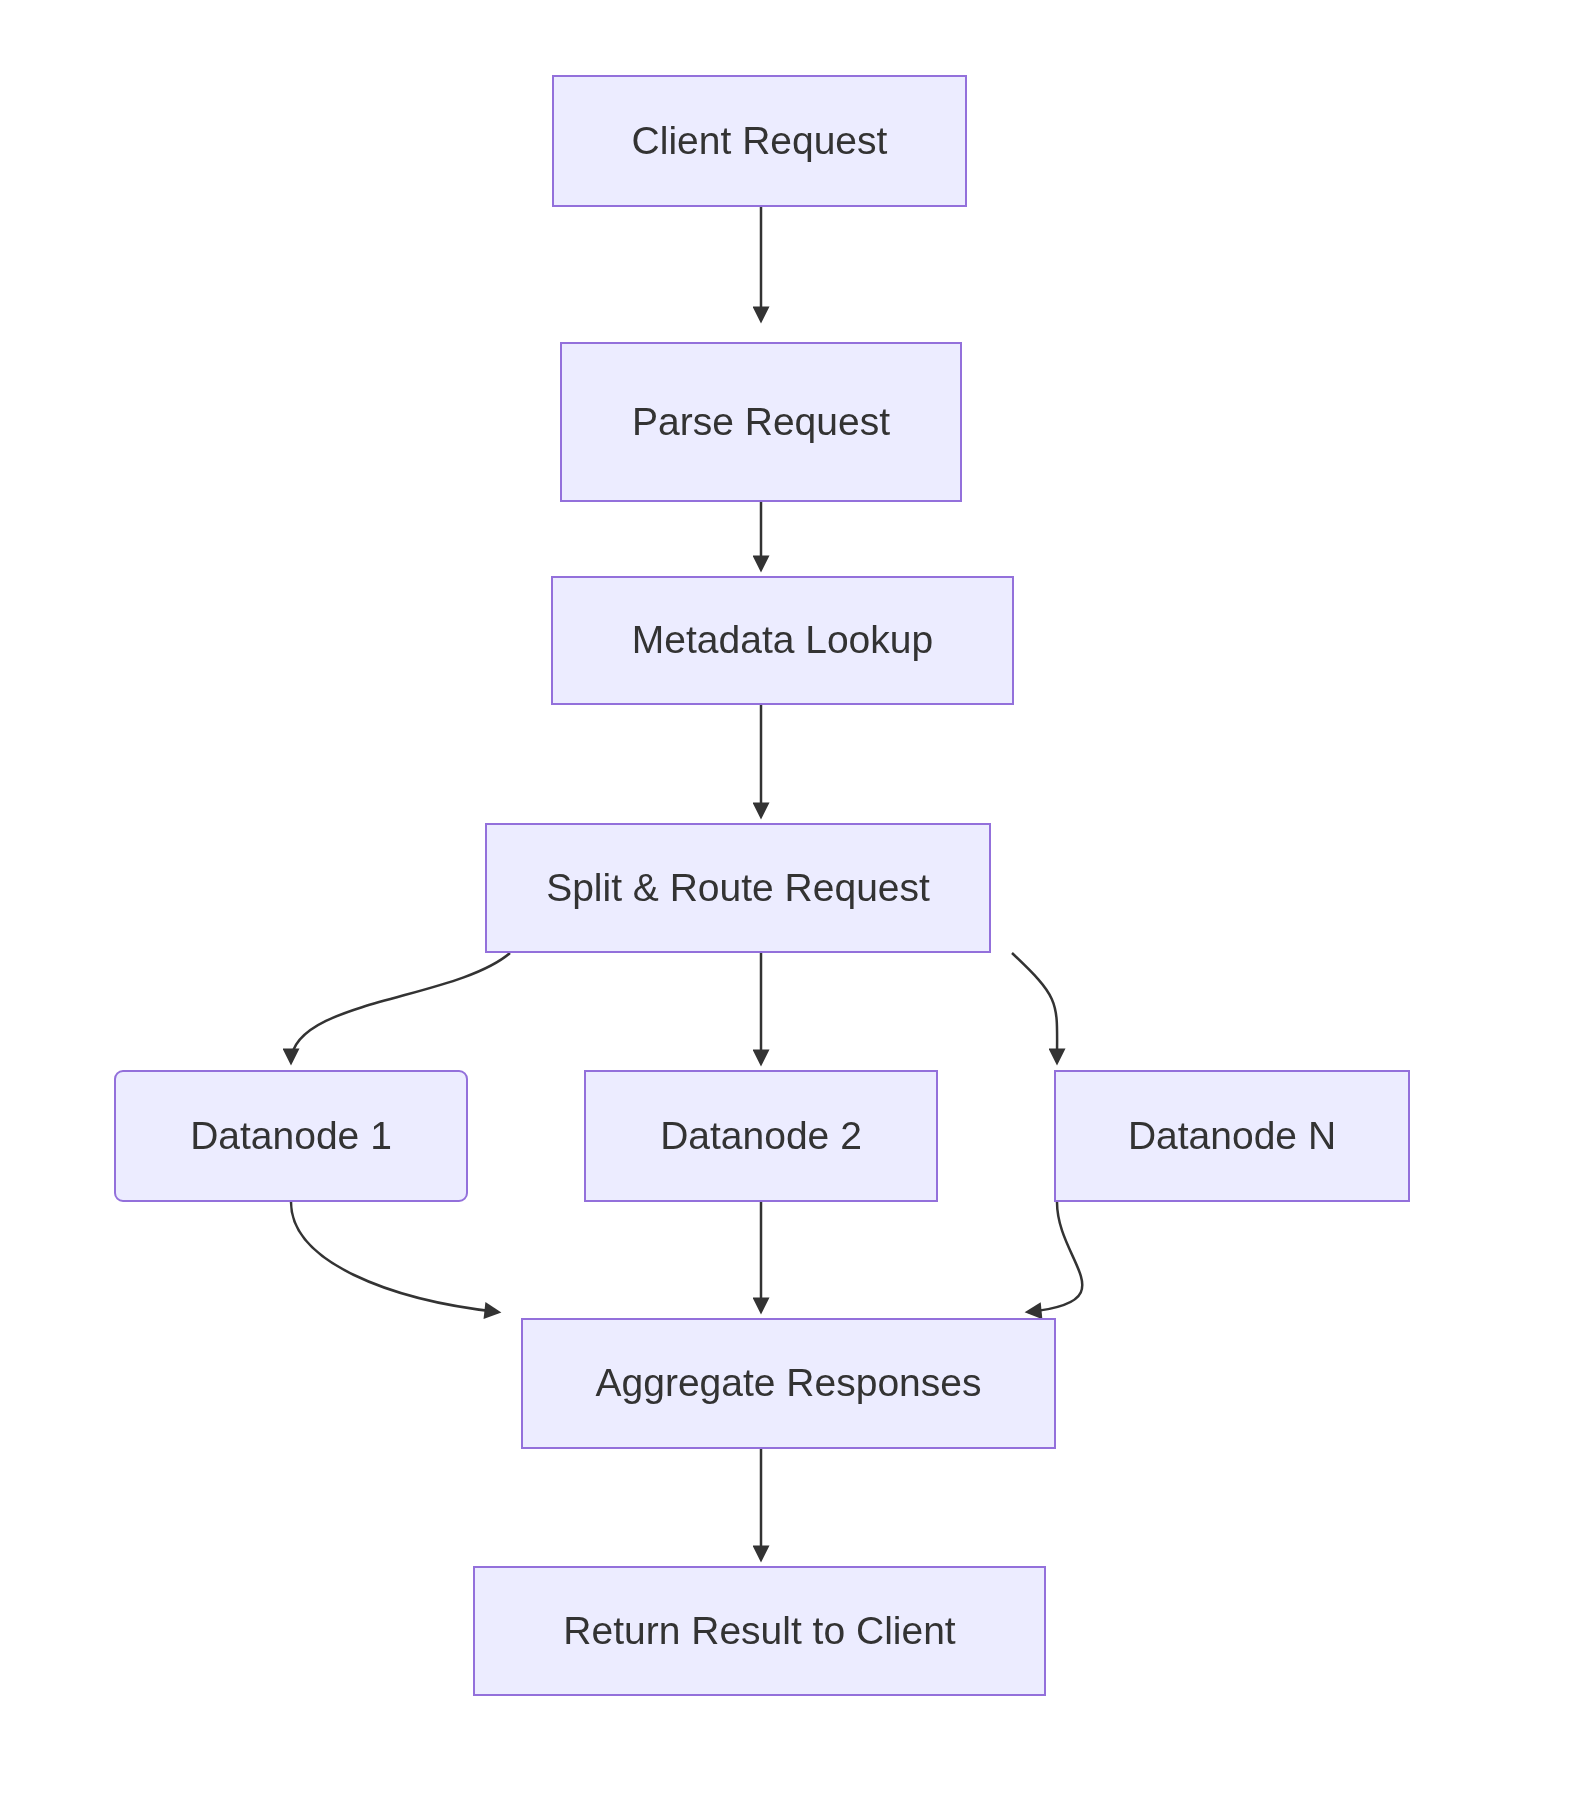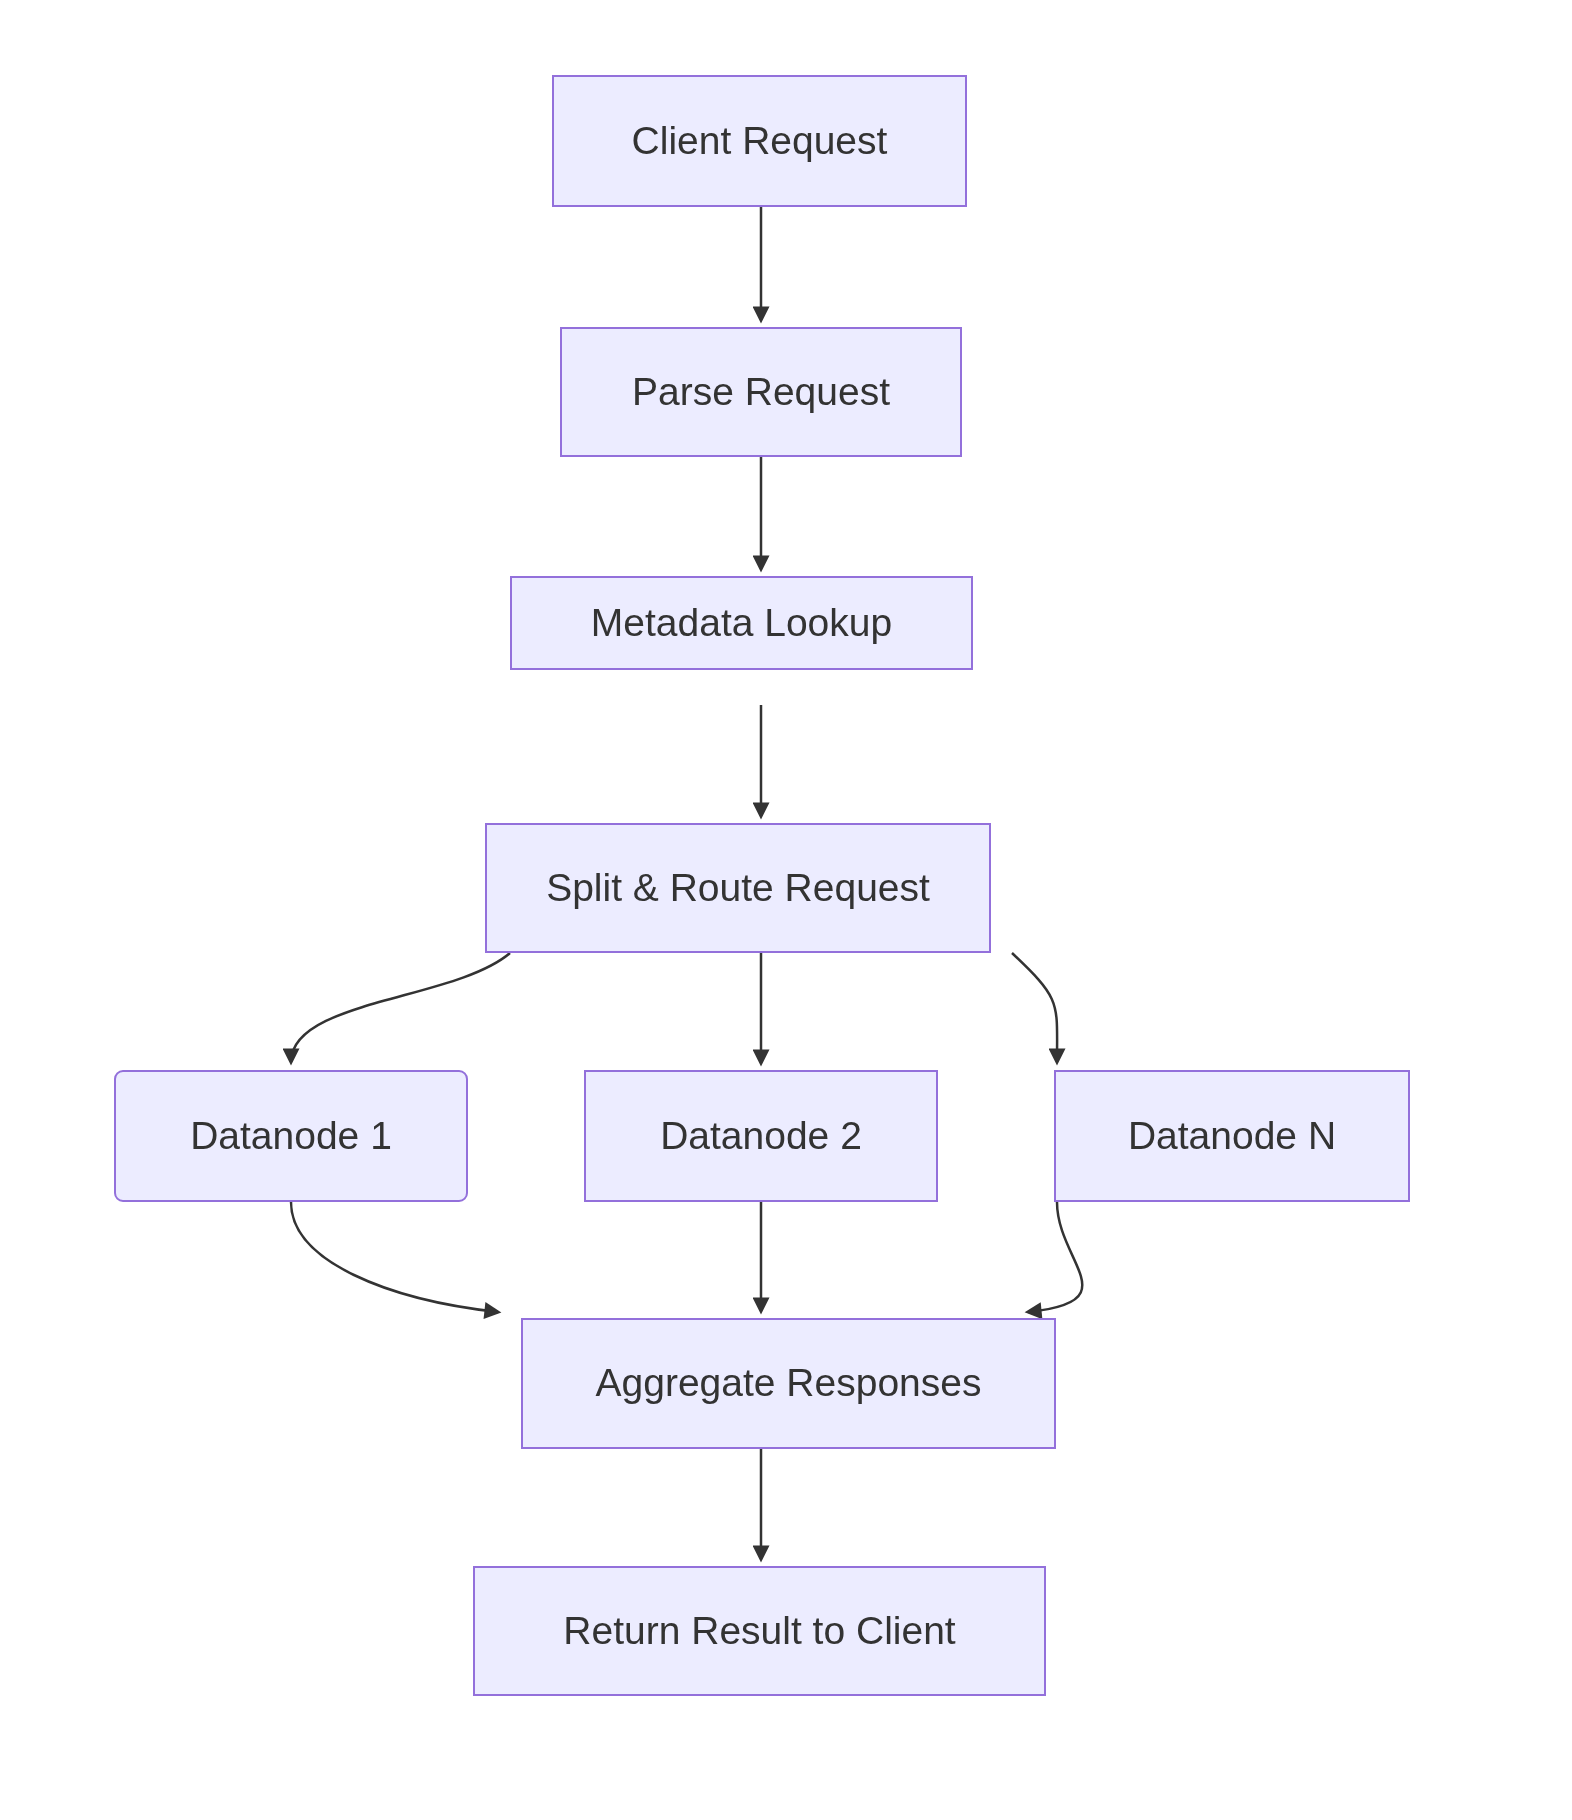--- a/index.html
+++ b/index.html
@@ -30,22 +30,22 @@
     color: #333333;
     font-size: 39px;
     display: flex;
     align-items: center;
     justify-content: center;
     text-align: center;
     line-height: 1.2;
   }
   
   #node-client    { left: 552px;  top: 75px;   width: 415px; height: 132px; }
-  #node-parse     { left: 560px;  top: 327px;  width: 402px; height: 130px; }
-  #node-metadata  { left: 510px;  top: 576px;  width: 463px; height: 94px; }
+  #node-parse     { left: 560px;  top: 342px;  width: 402px; height: 160px; }
+  #node-metadata  { left: 551px;  top: 576px;  width: 463px; height: 129px; }
   #node-split     { left: 485px;  top: 823px;  width: 506px; height: 130px; }
   #node-dn1       { left: 114px;  top: 1070px; width: 354px; height: 132px; border-radius: 9px; }
   #node-dn2       { left: 584px;  top: 1070px; width: 354px; height: 132px; align-items: center; }
   #node-dnn      { left: 1054px; top: 1070px; width: 356px; height: 132px; }
   #node-aggregate { left: 495px;  top: 1318px; width: 535px; height: 131px; margin-left: 26px; }
   #node-return    { left: 473px;  top: 1566px; width: 573px; height: 130px; }
 </style>
 </head>
 <body>
 

